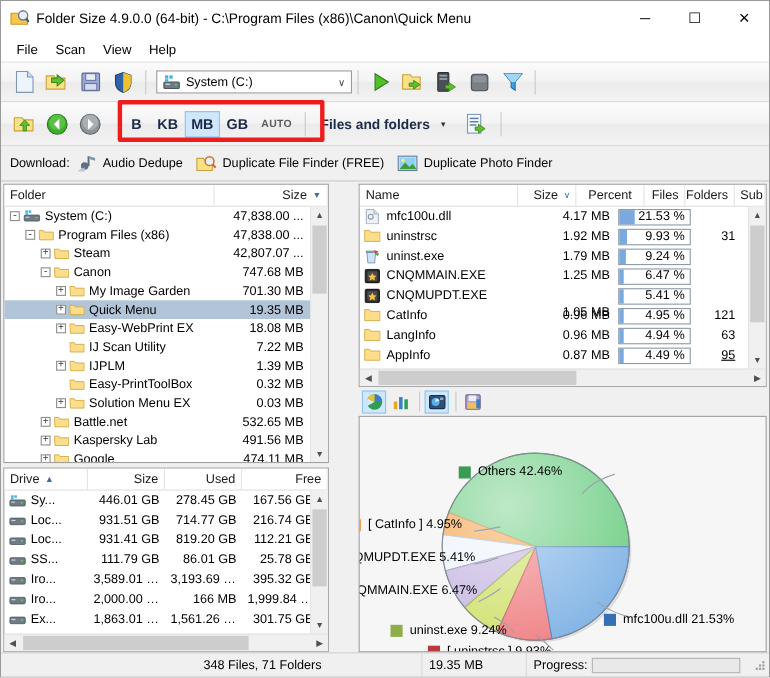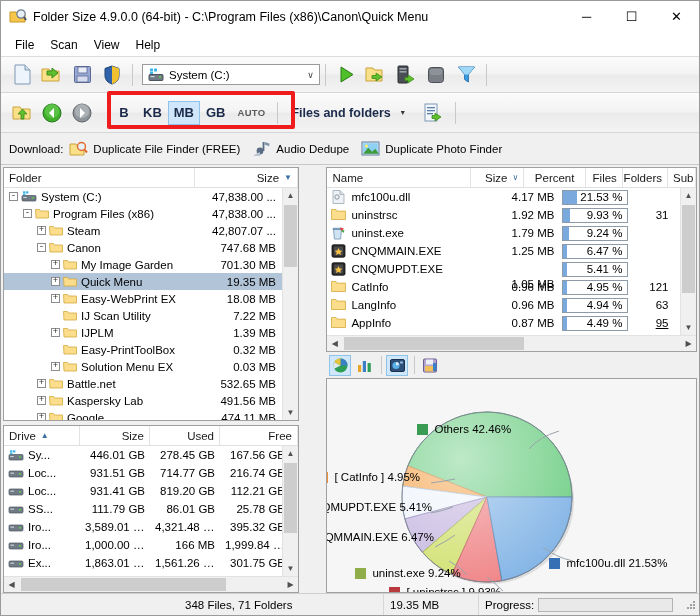--- a/index.html
+++ b/index.html
@@ -311,37 +311,37 @@
     <div class="tbsep" style="margin-left:6px;"></div>
   </div>
 
   <div class="redbox"></div>
 
   <div class="tbrow tb3">
     <div class="dl-label">Download:</div>
     <div class="dl-item">
       <div class="dli">
         <svg width="20" height="18" viewBox="0 0 20 18">
-            <path d="M1 4h6l1.2 1.8H15V15H1z" fill="#fbe08a" stroke="#c9a23a"></path>
-            <circle cx="12.5" cy="6.5" r="4" fill="#e8f0f8" stroke="#e06b2a" stroke-width="1.4"></circle>
-            <line x1="15.3" y1="9.3" x2="18" y2="12.5" stroke="#e06b2a" stroke-width="2"></line>
-          </svg>
-      </div>
-      <div class="dlt">Duplicate File Finder (FREE)</div>
-    </div>
-    <div class="dl-item">
-      <div class="dli">
-        <svg width="20" height="18" viewBox="0 0 20 18">
             <circle cx="8" cy="11" r="3.4" fill="#5b6e86"></circle>
             <rect x="10.6" y="2" width="1.8" height="9" fill="#5b6e86"></rect>
             <path d="M12.4 2l5 1.6v2.6l-5-1.6z" fill="#7f93ab"></path>
             <path d="M2 15l6-3v4H2z" fill="#b9c6d6"></path>
           </svg>
       </div>
       <div class="dlt">Audio Dedupe</div>
+    </div>
+    <div class="dl-item">
+      <div class="dli">
+        <svg width="20" height="18" viewBox="0 0 20 18">
+            <path d="M1 4h6l1.2 1.8H15V15H1z" fill="#fbe08a" stroke="#c9a23a"></path>
+            <circle cx="12.5" cy="6.5" r="4" fill="#e8f0f8" stroke="#e06b2a" stroke-width="1.4"></circle>
+            <line x1="15.3" y1="9.3" x2="18" y2="12.5" stroke="#e06b2a" stroke-width="2"></line>
+          </svg>
+      </div>
+      <div class="dlt">Duplicate File Finder (FREE)</div>
     </div>
     <div class="dl-item">
       <div class="dli">
         <svg width="20" height="18" viewBox="0 0 20 18">
             <rect x="1" y="2" width="17" height="13" fill="#dfe9f3" stroke="#5f7d9c"></rect>
             <rect x="2.2" y="3.2" width="14.6" height="10.6" fill="#8fd0f5"></rect>
             <path d="M2.2 13.8l5-6 4 4 3-3 3.6 5z" fill="#3f9a3a"></path>
             <circle cx="5.4" cy="6" r="1.6" fill="#fff06a"></circle>
           </svg>
       </div>
@@ -599,33 +599,33 @@
               <div class="drow">
                 <div style="width: 76px; flex: 0 0 76px; display: flex; align-items: center; padding-left: 4px; box-sizing: border-box; overflow: hidden;">
                   <span class="drive-ico"><svg width="16" height="11" viewBox="0 0 16 11">
                       <rect x="1" y="3" width="14" height="6" rx="1.2" fill="#707b86" stroke="#4b545d" stroke-width=".7"></rect>
                       <rect x="2.4" y="4.6" width="3.6" height="1.1" fill="#cfd6dc"></rect>
                       <rect x="11" y="5" width="2" height="1.5" fill="#58d04a"></rect>
                     </svg></span>
                   <span>Iro...</span>
                 </div>
                 <div class="cell r" style="flex: 0 0 70px; text-align: right;">3,589.01 GB</div>
-                <div class="cell r" style="flex: 0 0 70px;">4,321.48 GB</div>
+                <div class="cell r" style="flex: 0 0 70px;">3,193.69 GB</div>
                 <div class="cell r" style="flex: 0 0 70px;">395.32 GB</div>
               </div>
               <div class="drow">
                 <div style="width: 76px; flex: 0 0 76px; display: flex; align-items: center; padding-left: 4px; box-sizing: border-box; overflow: hidden;">
                   <span class="drive-ico"><svg width="16" height="11" viewBox="0 0 16 11">
                       <rect x="1" y="3" width="14" height="6" rx="1.2" fill="#707b86" stroke="#4b545d" stroke-width=".7"></rect>
                       <rect x="2.4" y="4.6" width="3.6" height="1.1" fill="#cfd6dc"></rect>
                       <rect x="11" y="5" width="2" height="1.5" fill="#58d04a"></rect>
                     </svg></span>
                   <span>Iro...</span>
                 </div>
-                <div class="cell r" style="flex: 0 0 70px;">1,000.00 GB</div>
+                <div class="cell r" style="flex: 0 0 70px;">2,000.00 GB</div>
                 <div class="cell r" style="flex: 0 0 70px;">166 MB</div>
                 <div class="cell r" style="flex: 0 0 70px;">1,999.84 GB</div>
               </div>
               <div class="drow">
                 <div style="width: 76px; flex: 0 0 76px; display: flex; align-items: center; padding-left: 4px; box-sizing: border-box; overflow: hidden;">
                   <span class="drive-ico"><svg width="16" height="11" viewBox="0 0 16 11">
                       <rect x="1" y="3" width="14" height="6" rx="1.2" fill="#707b86" stroke="#4b545d" stroke-width=".7"></rect>
                       <rect x="2.4" y="4.6" width="3.6" height="1.1" fill="#cfd6dc"></rect>
                       <rect x="11" y="5" width="2" height="1.5" fill="#58d04a"></rect>
                     </svg></span>

